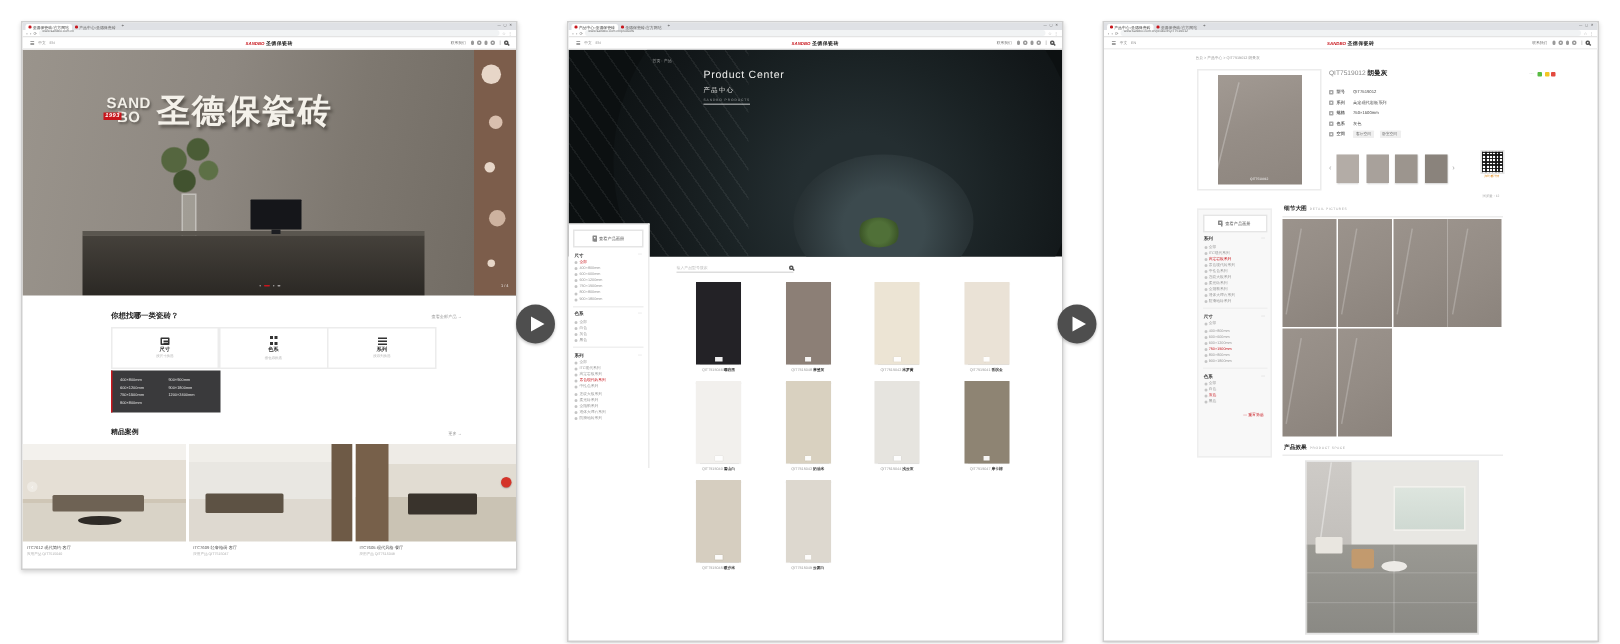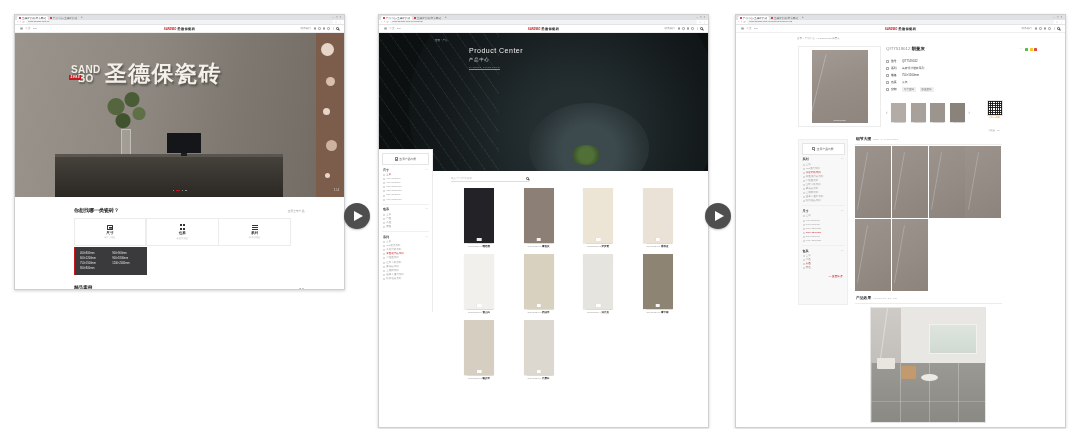--- a/index.html
+++ b/index.html
@@ -1,21 +1,21 @@
 <!DOCTYPE html>
 <html><head>
 <meta charset="utf-8">
 <style>
 *{margin:0;padding:0;box-sizing:border-box}
 html,body{width:1080px;height:429px}
 body{position:relative;background:#fff;font-family:"Liberation Sans",sans-serif;overflow:hidden}
 
 
 .win{position:absolute;background:#fff;border:0.5px solid #cfcfcf;box-shadow:0 1px 3px rgba(0,0,0,.18);overflow:hidden}
-#win1{left:14px;top:14px;width:331px;height:276px}
+#win1{left:14px;top:14px;width:331px;height:366px}
 #win2{left:378px;top:14px;width:331px;height:414px}
 #win3{left:735px;top:14px;width:331px;height:414px}
 
 
 .tabbar{position:absolute;left:0;top:0;right:0;height:5px;background:#dfe1e5;display:flex;align-items:flex-end;padding-left:2px}
 .tab{height:4px;display:flex;align-items:center;gap:1px;background:#fff;border-radius:1.5px 1.5px 0 0;padding:0 2px;font-size:2.6px;color:#444;max-width:50px;overflow:hidden;white-space:nowrap}
 .tab.in{background:transparent;color:#666}
 .fav{width:1.8px;height:1.8px;border-radius:50%;background:#c8161d;flex:none}
 .newtab{font-size:3px;color:#555;margin-left:2px;line-height:5px}
 .winctl{margin-left:auto;font-size:2.2px;color:#555;padding-right:2px;line-height:5px;letter-spacing:.6px}

